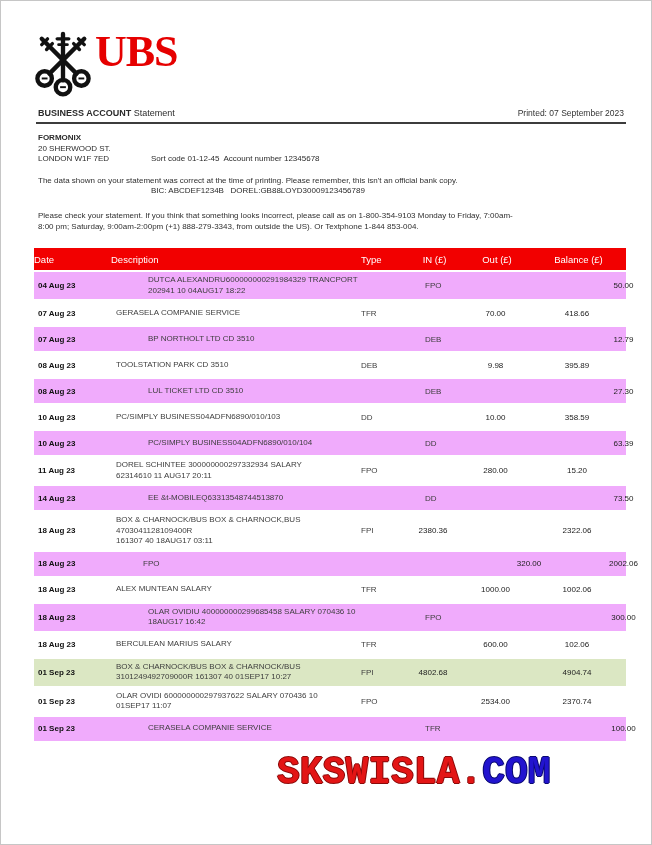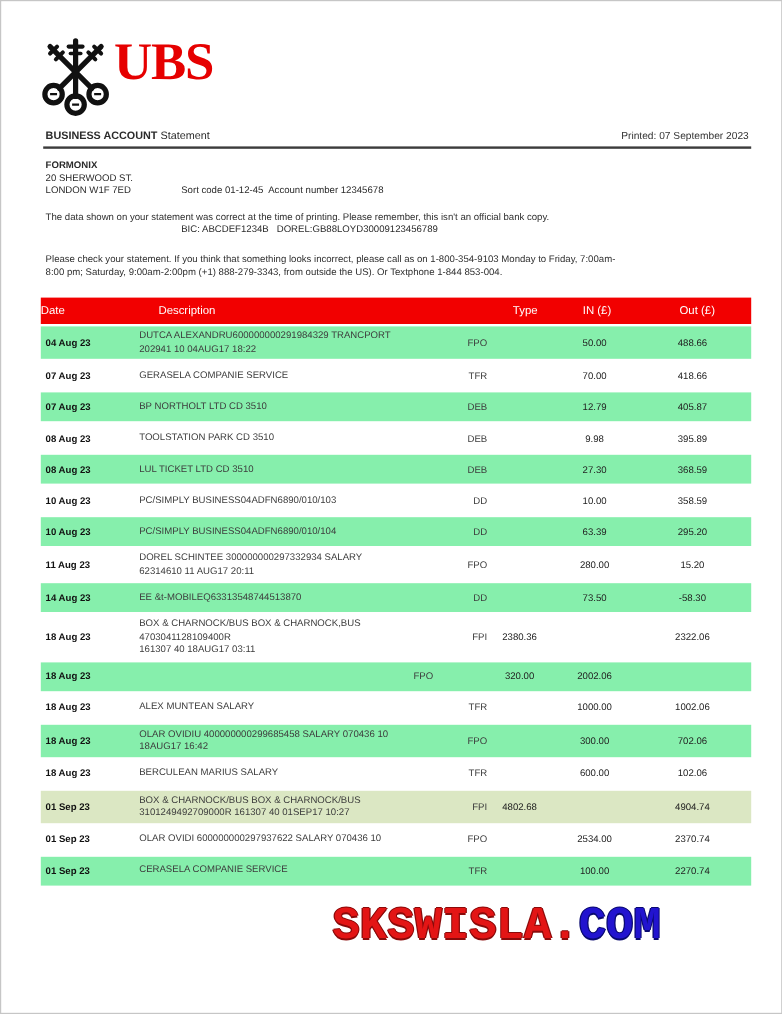--- a/index.html
+++ b/index.html
@@ -29,32 +29,32 @@
   .addr{position:absolute;top:132px;left:37px;font-size:8px;line-height:10.5px;}
   .addr .name{font-weight:bold;}
   .acct{position:absolute;top:132px;left:150px;font-size:8px;line-height:10.5px;white-space:pre;}
 
   .note1{position:absolute;top:175px;left:37px;right:27px;font-size:8px;color:#2f2f2f;}
   .note2{position:absolute;top:209px;left:37px;width:580px;font-size:8px;line-height:11px;color:#2f2f2f;}
 
   
   .stmt-table{position:absolute;top:247px;left:33px;width:592px;}
   .grid-cols{display:grid;grid-template-columns:77px 250px 45px 57px 68px 95px;}
-  .thead{background:var(--header-red,#f20000);color:#fff;height:22px;align-items:center;font-size:9.5px;gap:21px;}
+  .thead{background:var(--header-red,#f20000);color:#fff;height:22px;align-items:center;font-size:9.5px;}
   .thead .c{padding:0;}
   .c-date{padding-left:4px;text-align:left;}
   .c-desc{padding-left:5px;text-align:left;}
-  .c-type{text-align:right;}
+  .c-type{text-align:left;}
   .c-in,.c-out,.c-bal{text-align:center;padding-right:3px;}
   .row{margin-top:2px;font-size:8px;align-items:center;min-height:24px;box-sizing:border-box;padding:3px 0;}
   .row .c-date{font-weight:bold;color:#111;}
   .row .c-desc{color:#3d3d3d;line-height:10.5px;}
   .row .c-type{color:#3d3d3d;}
   .row .c-in,.row .c-out,.row .c-bal{color:#222;}
-  .bg-gray{background:#86efac;}
+  .bg-gray{background:#f0abfc;gap:32px;}
   .bg-white{background:#ffffff;}
   .bg-green{background:#dbe7c3;}
 
   
   .watermark{
     position:absolute;top:750px;left:276px;
     font-family:Liberation Mono, monospace;font-weight:bold;font-size:38px;line-height:44px;
     white-space:nowrap;
   }
   .wm-red{color:#e31515;text-shadow:-1px 0 #8a0a0a,1px 0 #8a0a0a,0 -1px #8a0a0a,0 1px #8a0a0a;}
@@ -277,20 +277,21 @@
           </div>
       <div class="c c-type">FPI</div>
       <div class="c c-in">4802.68</div>
       <div class="c c-out"></div>
       <div class="c c-bal">4904.74</div>
     </div>
         <div class="row grid-cols bg-white">
       <div class="c c-date">01 Sep 23</div>
       <div class="c c-desc">
             <div>OLAR OVIDI 600000000297937622 SALARY 070436 10</div>
+            <div>01SEP17 11:07</div>
           </div>
       <div class="c c-type">FPO</div>
       <div class="c c-in"></div>
       <div class="c c-out">2534.00</div>
       <div class="c c-bal">2370.74</div>
     </div>
         <div class="row grid-cols bg-gray">
       <div class="c c-date">01 Sep 23</div>
       <div class="c c-desc">
             <div>CERASELA COMPANIE SERVICE</div>

